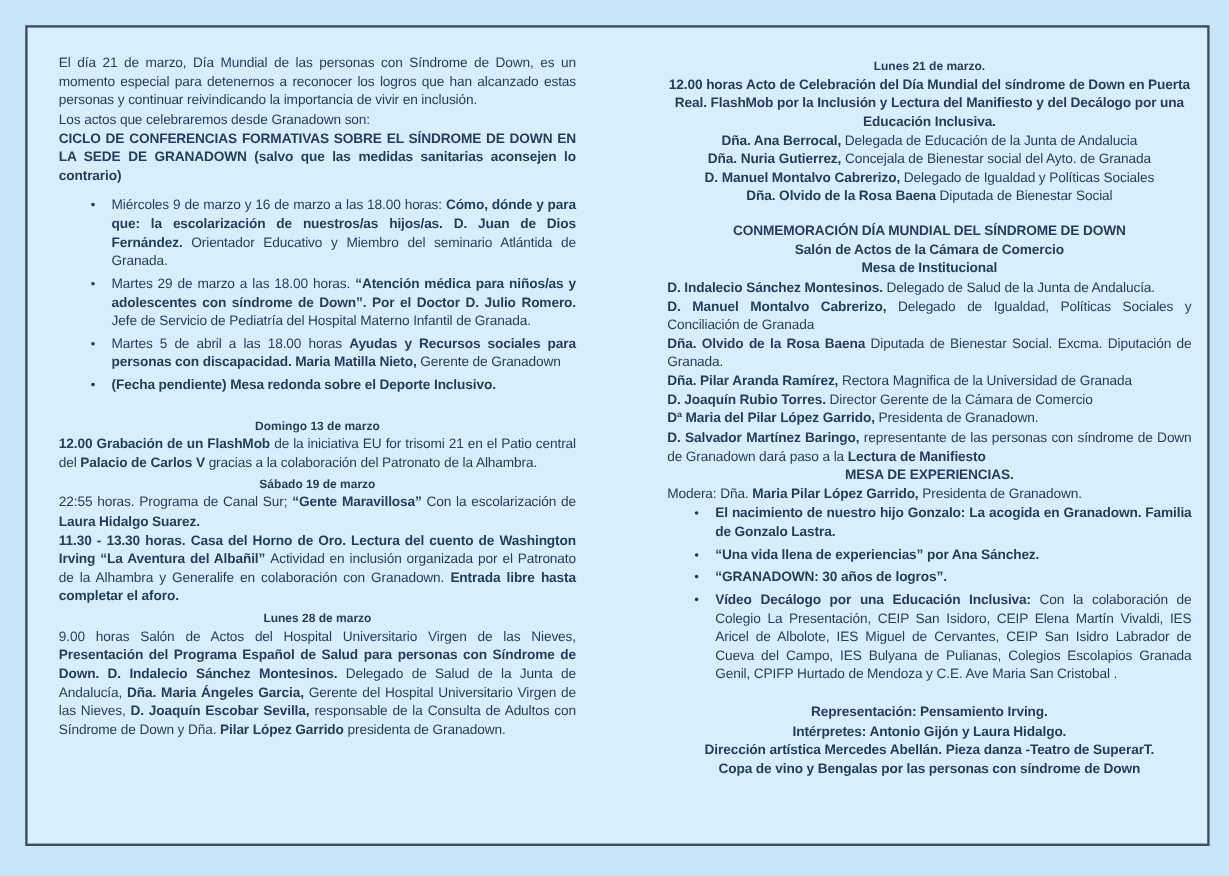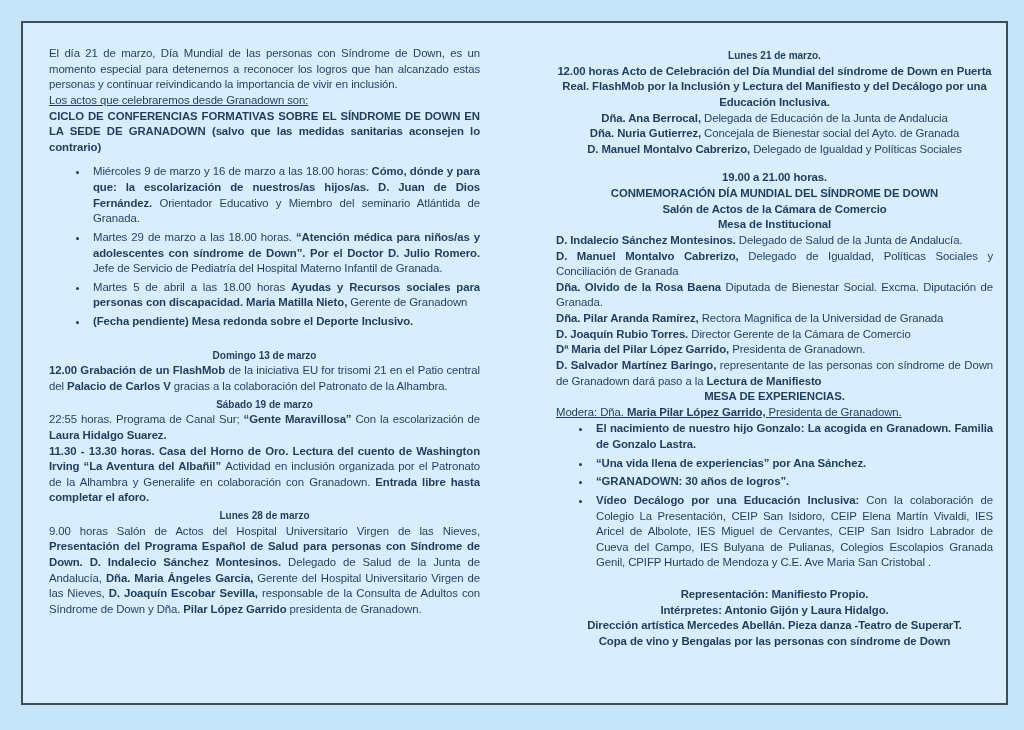--- a/index.html
+++ b/index.html
@@ -18,21 +18,21 @@
     overflow: hidden;
     gap: 42px;
   }
   .col { font-size: 11.4px; line-height: 1.37; letter-spacing: -0.1px; }
   .col-left  { width: 431px; }
   .col-right { width: 437px; }
   p { margin: 0; }
   .b { font-weight: bold; }
   .align-justify { text-align: justify; }
   .align-center  { text-align: center; }
-  .align-left    { text-align: left; text-decoration: underline; }
+  .align-left    { text-align: left; }
   .heading {
     font-size: 10px; font-weight: bold; text-align: center;
     margin-top: 3px; margin-bottom: 1px; letter-spacing: 0;
   }
   .subheading { font-weight: bold; text-align: center; }
   ul { margin: 9px 0 0 0; padding-left: 40px; }
   .col-right ul { margin-top: 1px; padding-left: 36px; }
   li { text-align: justify; padding-left: 4px; margin-bottom: 3px; }
   .spacer { height: 13px; }
 </style>
@@ -58,39 +58,39 @@
       <p class="align-justify"><span class="b">11.30 - 13.30 horas. Casa del Horno de Oro. Lectura del cuento de Washington Irving “La Aventura del Albañil” </span><span>Actividad en inclusión organizada por el Patronato de la Alhambra y Generalife en colaboración con Granadown. </span><span class="b">Entrada libre hasta completar el aforo.</span></p>
       <p class="heading"><span class="b">Lunes 28 de marzo</span></p>
       <p class="align-justify"><span>9.00 horas Salón de Actos del Hospital Universitario Virgen de las Nieves, </span><span class="b">Presentación del Programa Español de Salud para personas con Síndrome de Down. D. Indalecio Sánchez Montesinos. </span><span>Delegado de Salud de la Junta de Andalucía, </span><span class="b">Dña. Maria Ángeles Garcia, </span><span>Gerente del Hospital Universitario Virgen de las Nieves, </span><span class="b">D. Joaquín Escobar Sevilla, </span><span>responsable de la Consulta de Adultos con Síndrome de Down y Dña. </span><span class="b">Pilar López Garrido </span><span>presidenta de Granadown.</span></p>
     </div>
   <div class="col col-right">
       <p class="heading"><span class="b">Lunes 21 de marzo.</span></p>
       <p class="align-center"><span class="b">12.00 horas Acto de Celebración del Día Mundial del síndrome de Down en Puerta Real. FlashMob por la Inclusión y Lectura del Manifiesto y del Decálogo por una Educación Inclusiva.</span></p>
       <p class="align-center"><span class="b">Dña. Ana Berrocal, </span><span>Delegada de Educación de la Junta de Andalucia</span></p>
       <p class="align-center"><span class="b">Dña. Nuria Gutierrez, </span><span>Concejala de Bienestar social del Ayto. de Granada</span></p>
       <p class="align-center"><span class="b">D. Manuel Montalvo Cabrerizo, </span><span>Delegado de Igualdad y Políticas Sociales</span></p>
+      <p class="align-center"><span class="b">Dña. Olvido de la Rosa Baena </span><span>Diputada de Bienestar Social</span></p>
       <div class="spacer"></div>
-      <p class="subheading"><span class="b">19.00 a 21.00 horas.</span></p>
       <p class="subheading"><span class="b">CONMEMORACIÓN DÍA MUNDIAL DEL SÍNDROME DE DOWN</span></p>
       <p class="subheading"><span class="b">Salón de Actos de la Cámara de Comercio</span></p>
       <p class="subheading"><span class="b">Mesa de Institucional</span></p>
       <p class="align-justify"><span class="b">D. Indalecio Sánchez Montesinos. </span><span>Delegado de Salud de la Junta de Andalucía.</span></p>
       <p class="align-justify"><span class="b">D. Manuel Montalvo Cabrerizo, </span><span>Delegado de Igualdad, Políticas Sociales y Conciliación de Granada</span></p>
       <p class="align-justify"><span class="b">Dña. Olvido de la Rosa Baena </span><span>Diputada de Bienestar Social. Excma. Diputación de Granada.</span></p>
       <p class="align-justify"><span class="b">Dña. Pilar Aranda Ramírez, </span><span>Rectora Magnifica de la Universidad de Granada</span></p>
       <p class="align-justify"><span class="b">D. Joaquín Rubio Torres. </span><span>Director Gerente de la Cámara de Comercio</span></p>
       <p class="align-justify"><span class="b">Dª Maria del Pilar López Garrido, </span><span>Presidenta de Granadown.</span></p>
       <p class="align-justify"><span class="b">D. Salvador Martínez Baringo, </span><span>representante de las personas con síndrome de Down de Granadown dará paso a la </span><span class="b">Lectura de Manifiesto</span></p>
       <p class="subheading"><span class="b">MESA DE EXPERIENCIAS.</span></p>
       <p class="align-left"><span>Modera: Dña. </span><span class="b">Maria Pilar López Garrido, </span><span>Presidenta de Granadown.</span></p>
       <ul>
         <li><span class="b">El nacimiento de nuestro hijo Gonzalo: La acogida en Granadown. Familia de Gonzalo Lastra.</span></li>
         <li><span class="b">“Una vida llena de experiencias” por Ana Sánchez.</span></li>
         <li><span class="b">“GRANADOWN: 30 años de logros”.</span></li>
         <li><span class="b">Vídeo Decálogo por una Educación Inclusiva: </span><span>Con la colaboración de Colegio La Presentación, CEIP San Isidoro, CEIP Elena Martín Vivaldi, IES Aricel de Albolote, IES Miguel de Cervantes, CEIP San Isidro Labrador de Cueva del Campo, IES Bulyana de Pulianas, Colegios Escolapios Granada Genil, CPIFP Hurtado de Mendoza y C.E. Ave Maria San Cristobal .</span></li>
       </ul>
       <div class="spacer"></div>
-      <p class="subheading"><span class="b">Representación: Manifiesto Propio.</span></p>
+      <p class="subheading"><span class="b">Representación: Pensamiento Irving.</span></p>
       <p class="subheading"><span class="b">Intérpretes: Antonio Gijón y Laura Hidalgo.</span></p>
       <p class="subheading"><span class="b">Dirección artística Mercedes Abellán. Pieza danza -Teatro de SuperarT.</span></p>
       <p class="subheading"><span class="b">Copa de vino y Bengalas por las personas con síndrome de Down</span></p>
     </div>
 </div>
 
 </body></html>

